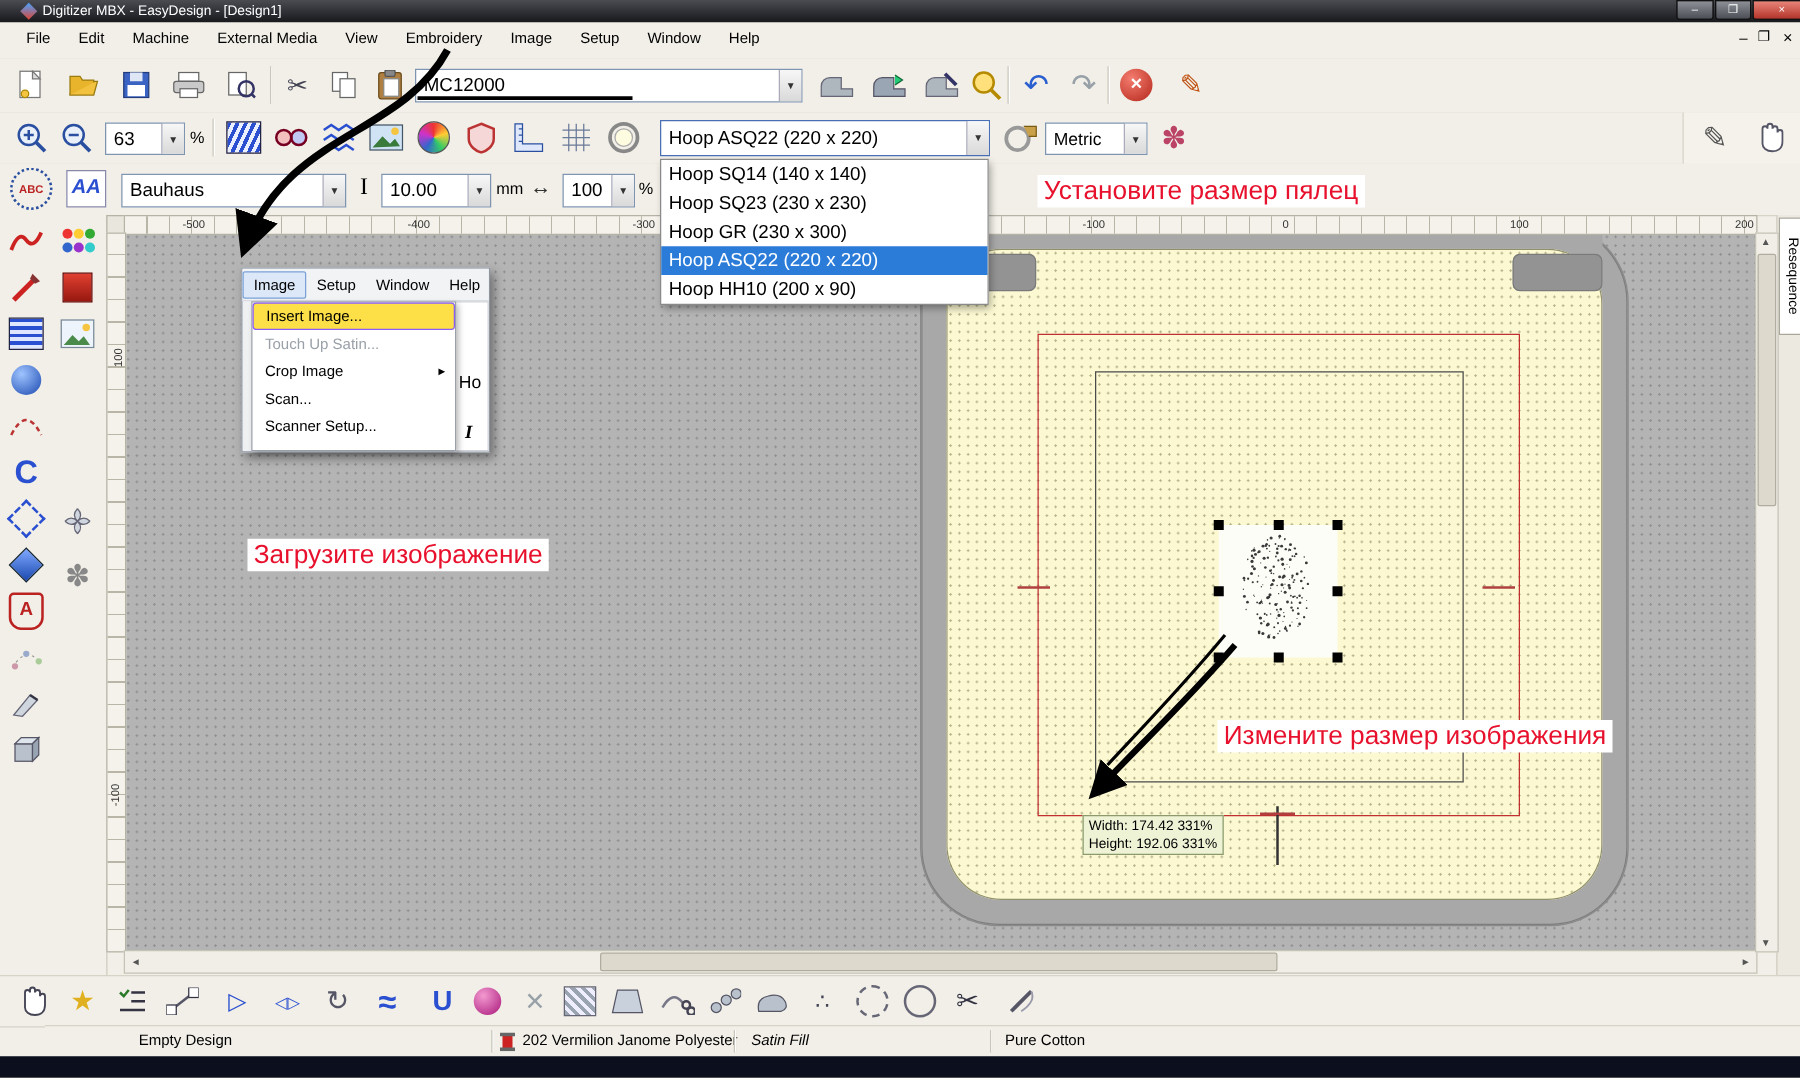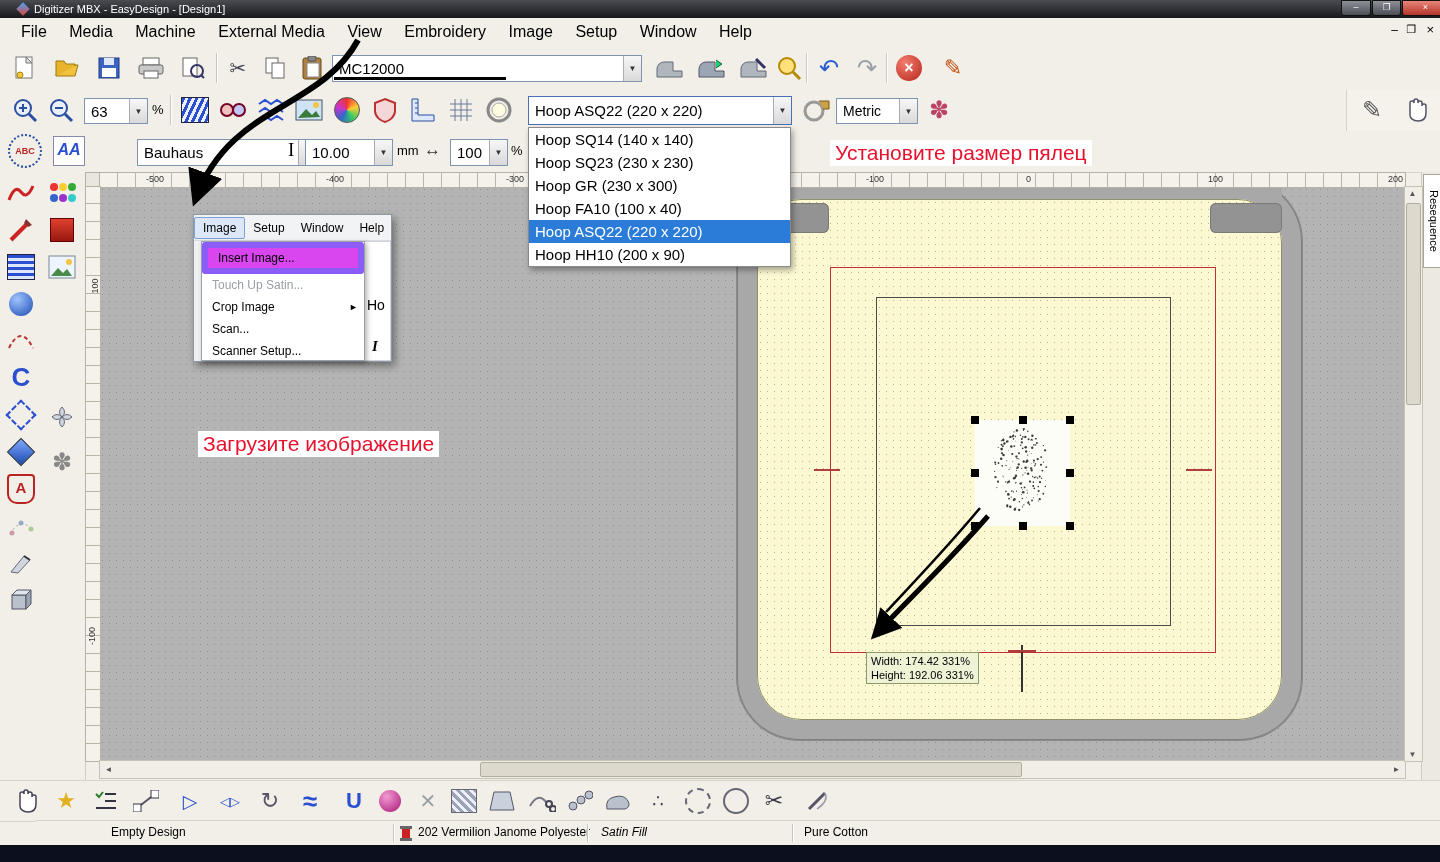--- a/index.html
+++ b/index.html
@@ -8,21 +8,21 @@
   .abs{position:absolute;}
   
   .titlebar{left:0;top:0;width:1440px;height:18px;background:linear-gradient(#4a4c52,#17181c);
             display:flex;align-items:center;color:#fff;font-size:11px;padding-left:13px;}
   .win-btn{height:14px;margin-top:-2px;border:1px solid #111;border-radius:0 0 3px 3px;
            background:linear-gradient(#8d9097,#4b4e55);color:#fff;font-size:9px;line-height:13px;
            text-align:center;margin-left:1px;}
   .win-btn.close{background:linear-gradient(#e98579,#b3342a);}
   
   .bar{left:0;width:1440px;background:#f1efe7;border-bottom:1px solid #d6d3c8;}
-  .menuitem{display:inline-block;padding:5px 9px;font-size:16px;cursor:default;}
+  .menuitem{display:inline-block;padding:5px 9px;font-size:12px;cursor:default;}
   .tbtn{position:absolute;top:4px;width:34px;height:34px;display:flex;align-items:center;
         justify-content:center;border-radius:3px;}
   .tbtn2{position:absolute;top:3px;width:34px;height:34px;display:flex;align-items:center;
         justify-content:center;border-radius:3px;}
   .sep{position:absolute;top:6px;width:1px;height:30px;background:#c9c6ba;border-right:1px solid #fff;}
   .combo{position:absolute;background:#fff;border:1px solid #7f94b0;display:flex;align-items:center;
          font-size:15px;}
   .combo .val{padding-left:6px;flex:1;white-space:nowrap;overflow:hidden;}
   .combo .arrow{width:17px;align-self:stretch;background:linear-gradient(#f7f7f7,#d9d9d9);
         border-left:1px solid #aab;display:flex;align-items:center;justify-content:center;
@@ -46,21 +46,21 @@
   .handle{position:absolute;width:8px;height:8px;background:#000;}
   
   .popup{left:193px;top:214px;width:197px;height:146px;background:#eef0f2;
          border:1px solid #8f97a3;box-shadow:3px 4px 8px rgba(0,0,0,.4);z-index:30;}
   .popmenu{display:flex;height:25px;align-items:center;border-bottom:1px solid #d8dbdf;
            background:#f2f3f5;font-size:12px;}
   .popmenu span{padding:3px 8px;}
   .popmenu .active{border:1px solid #7aa2d8;background:#dce8f8;border-radius:2px;}
   .pmenu-item{height:22px;line-height:22px;font-size:12px;padding-left:10px;position:relative;
           white-space:nowrap;}
-  .pmenu-item.hl{background:#d946ef;border:6px solid #8b5cf6;border-radius:3px;height:20px;line-height:20px;}
+  .pmenu-item.hl{background:#fde047;border:1px solid #8b5cf6;border-radius:3px;height:20px;line-height:20px;}
   .pmenu-item.dis{color:#9aa0a8;}
   
   .ann{position:absolute;background:#fff;color:#e8112d;font-size:21px;padding:1px 5px;
        white-space:nowrap;z-index:50;}
   
   .tip{position:absolute;left:866px;top:652px;background:#eef3d6;border:1px solid #8a9a6a;
        font-size:11px;padding:1px 4px;line-height:14px;z-index:35;white-space:nowrap;}
   
   .scroll{background:#f0eee6;border:1px solid #c5c2b6;z-index:6;}
   .thumb{position:absolute;background:#dddacd;border:1px solid #b0ad9f;border-radius:2px;}
@@ -86,21 +86,21 @@
     <div style="margin-left:auto;display:flex;margin-right:4px;">
       <div class="win-btn" style="width:28px;">–</div>
       <div class="win-btn" style="width:27px;">❐</div>
       <div class="win-btn close" style="width:45px;">×</div>
     </div>
   </div>
 
   <div class="abs bar" style="top:18px;height:29px;">
     <div style="padding-left:12px;">
       <span class="menuitem">File</span>
-      <span class="menuitem">Media</span>
+      <span class="menuitem">Edit</span>
       <span class="menuitem">Machine</span>
       <span class="menuitem">External Media</span>
       <span class="menuitem">View</span>
       <span class="menuitem">Embroidery</span>
       <span class="menuitem">Image</span>
       <span class="menuitem">Setup</span>
       <span class="menuitem">Window</span>
       <span class="menuitem">Help</span>
     </div>
     <span class="abs" style="right:42px;top:5px;font-size:12px;">–</span>
@@ -300,21 +300,21 @@
     </div>
   </div>
 
   <div class="abs bar" style="top:131px;height:41px;">
     <div class="tbtn2" style="left:8px;">
         <div style="width:30px;height:30px;border-radius:50%;border:2px dotted #2a4fa0;color:#b22;font-size:9px;font-weight:bold;display:flex;align-items:center;justify-content:center;">ABC</div>
       </div>
     <div class="tbtn2" style="left:52px;">
         <div style="width:30px;height:28px;background:#fff;border:1px solid #88a;color:#2a4fd0;font-size:16px;font-weight:bold;text-align:center;line-height:26px;font-style:italic;">AA</div>
       </div>
-    <div class="combo" style="left:97px;top:8px;width:178px;height:25px;margin-left:40px;">
+    <div class="combo" style="left:97px;top:8px;width:178px;height:25px;">
       <span class="val">Bauhaus</span>
       <span class="arrow">▼</span>
     </div>
     <span class="abs" style="left:288px;top:8px;font-size:19px;font-family:'Liberation Serif',serif;">I</span>
     <div class="combo" style="left:305px;top:8px;width:86px;height:25px;">
       <span class="val">10.00</span>
       <span class="arrow">▼</span>
     </div>
     <span class="unitlabel" style="left:397px;">mm</span>
     <span class="abs" style="left:424px;top:9px;font-size:17px;color:#333;">↔</span>
@@ -728,21 +728,20 @@
     <span class="statusseg" style="left:565px;font-style:italic;">Satin Fill</span>
     <div class="statsep" style="left:756px;"></div>
     <span class="statusseg" style="left:768px;">Pure Cotton</span>
   </div>
   <div class="abs" style="left:0;top:845px;width:1440px;height:17px;background:#0b0f1e;"></div>
 
   <div class="droplist" style="left:528px;top:127px;width:261px;">
     <div class="dropitem">Hoop SQ14 (140 x 140)</div>
     <div class="dropitem">Hoop SQ23 (230 x 230)</div>
     <div class="dropitem">Hoop GR (230 x 300)</div>
-    <div class="dropitem">Hoop FA10 (100 x 40)</div>
     <div class="dropitem sel">Hoop ASQ22 (220 x 220)</div>
     <div class="dropitem">Hoop HH10 (200 x 90)</div>
   </div>
 
   <div class="abs popup">
     <div class="popmenu">
       <span class="active">Image</span>
       <span>Setup</span>
       <span>Window</span>
       <span>Help</span>
@@ -755,20 +754,21 @@
       <div class="pmenu-item hl">Insert Image...</div>
       <div class="pmenu-item dis">Touch Up Satin...</div>
       <div class="pmenu-item"><span>Crop Image</span><span class="abs" style="right:6px;top:0;font-size:9px;">►</span></div>
       <div class="pmenu-item">Scan...</div>
       <div class="pmenu-item">Scanner Setup...</div>
     </div>
   </div>
 
   <div class="ann" style="left:198px;top:383px;margin-top:48px;">Загрузите изображение</div>
   <div class="ann" style="left:830px;top:140px;">Установите размер пялец</div>
+  <div class="ann" style="left:974px;top:576px;">Измените размер изображения</div>
 
   <svg class="abs" style="left:0;top:0;width:1440px;height:862px;pointer-events:none;z-index:60;">
     <defs>
       <marker id="ah" markerWidth="7" markerHeight="7" refX="4.5" refY="3" orient="auto" markerUnits="strokeWidth">
         <path d="M0,0 L6,3 L0,6 z" fill="#000"></path>
       </marker>
     </defs>
     <path d="M 358 40 C 320 110, 230 105, 196 198" fill="none" stroke="#000" stroke-width="6" marker-end="url(#ah)"></path>
     <path d="M 988 516 C 950 560, 910 598, 876 634" fill="none" stroke="#000" stroke-width="5" marker-end="url(#ah)"></path>
     <path d="M 980 508 C 945 550, 912 584, 886 612" fill="none" stroke="#000" stroke-width="2.5"></path>

